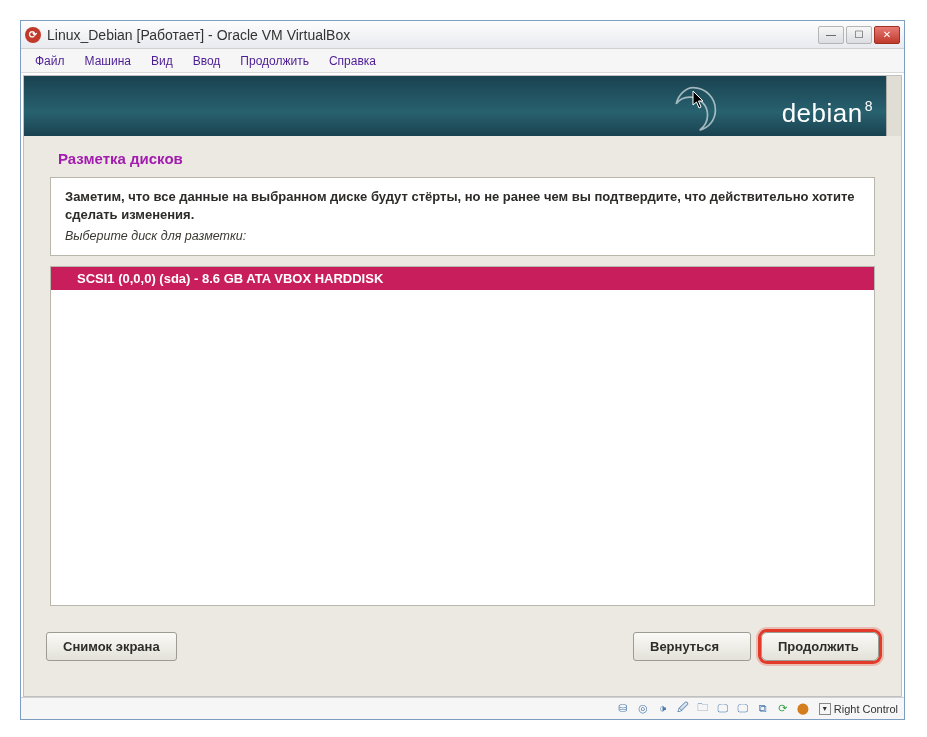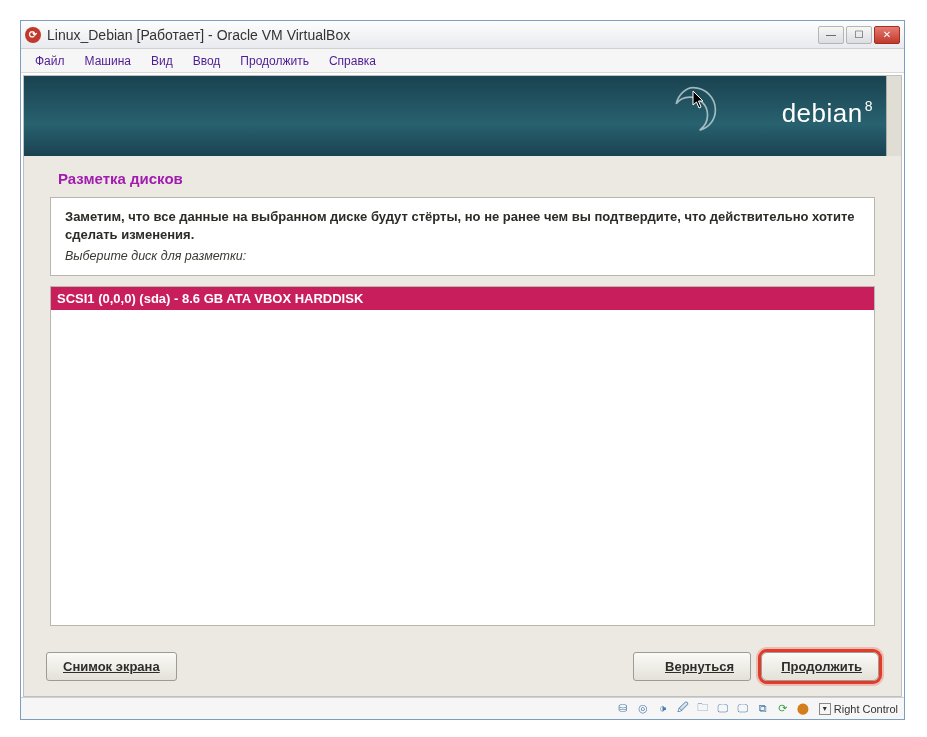--- a/index.html
+++ b/index.html
@@ -16,41 +16,41 @@
 .titlebar .win-btn.close { background: linear-gradient(#e67a73,#c0392b); color: #fff; border-color: #a02f22; }
 
 
 .menubar { height: 24px; background: #f6f6f6; display: flex; align-items: center; padding: 0 6px; border-bottom: 1px solid #d9d9d9; gap: 4px; }
 .menubar .menu-item { padding: 3px 8px; color: #4c1d95; cursor: pointer; }
 
 
 .vm-area { flex: 1; display: flex; flex-direction: column; position: relative; background: #ece9e2; border: 1px solid #c0c0c0; margin: 2px 2px 0 2px; }
 
 
-.deb-header { height: 80px; background: linear-gradient(#1a4250,#28616f 60%,#1a4250); position: relative; overflow: hidden; padding-left: 22px; }
+.deb-header { height: 60px; background: linear-gradient(#1a4250,#28616f 60%,#1a4250); position: relative; overflow: hidden; padding-left: 22px; }
 .deb-header .swirl { position: absolute; right: 180px; top: 6px; width: 56px; height: 56px; }
 .deb-header .swirl svg { width: 56px; height: 56px; opacity: .7; }
 .deb-header .brand { position: absolute; right: 28px; top: 22px; color: #fff; font-size: 26px; letter-spacing: .5px; }
 .deb-header .brand sup { font-size: 14px; vertical-align: top; margin-left: 2px; }
 .deb-header::after { content: ""; position: absolute; right: 0; top: 0; bottom: 0; width: 14px; background: #e0ddd5; border-left: 1px solid #b0aea6; }
 .deb-header .scroll-up { position: absolute; right: 0; top: 0; width: 14px; height: 14px; background: #e7e5dd; border: 1px solid #a9a79f; display: flex; align-items: center; justify-content: center; font-size: 8px; color: #555; }
 
 
 .deb-main { flex: 1; display: flex; flex-direction: column; padding: 0; }
 .section-title { padding: 14px 34px 10px; font-size: 15px; font-weight: bold; color: #a21caf; }
 .box { margin: 0 26px 10px; border: 1px solid #b9b6ac; background: #ffffff; padding: 10px 14px 12px; }
 .box .warn { font-size: 13px; font-weight: bold; color: #2c2b27; line-height: 1.35; }
 .box .prompt { margin-top: 6px; font-size: 12.5px; font-style: italic; color: #3a3933; }
 .disk-list { margin: 0 26px 20px; border: 1px solid #b9b6ac; background: #fff; height: 340px; overflow: auto; }
-.disk-list .disk-item { background: #c91e5c; color: #fff; font-size: 13px; font-weight: bold; padding: 4px 6px; cursor: pointer; }
+.disk-list .disk-item { background: #c91e5c; color: #fff; font-size: 13px; font-weight: bold; padding: 4px 26px; cursor: pointer; }
 
 
 .btn-row { display: flex; padding: 6px 22px 14px; gap: 10px; align-items: center; }
 .btn-row .spacer { flex: 1; }
-.dbtn { min-width: 118px; padding: 6px 16px; background: linear-gradient(#fafaf7,#e3e1d8); border: 1px solid #9d9b92; border-radius: 3px; font-size: 13px; font-weight: bold; color: #2e2d29; cursor: pointer; text-align: right; text-decoration: underline; }
+.dbtn { min-width: 118px; padding: 6px 16px; background: linear-gradient(#fafaf7,#e3e1d8); border: 1px solid #9d9b92; border-radius: 3px; font-size: 13px; font-weight: bold; color: #2e2d29; cursor: pointer; text-align: left; }
 .dbtn.highlight { box-shadow: 0 0 0 3px #e33b2a, 0 0 0 5px rgba(227,59,42,.25); border-radius: 6px; }
 
 
 .statusbar { height: 22px; background: #f6f6f6; border-top: 1px solid #d0d0d0; display: flex; align-items: center; justify-content: flex-end; padding: 0 6px; gap: 4px; font-size: 11px; color: #333; }
 .statusbar .sicon { width: 16px; height: 16px; display: flex; align-items: center; justify-content: center; font-size: 11px; color: #4a7aac; cursor: pointer; }
 .statusbar .capture { display: flex; align-items: center; gap: 3px; margin-left: 4px; }
 .statusbar .capture .arrow { width: 12px; height: 12px; border: 1px solid #888; display: flex; align-items: center; justify-content: center; font-size: 8px; }
 
 
 .mouse-cursor { position: absolute; left: 692px; top: 90px; pointer-events: none; z-index: 50; }

